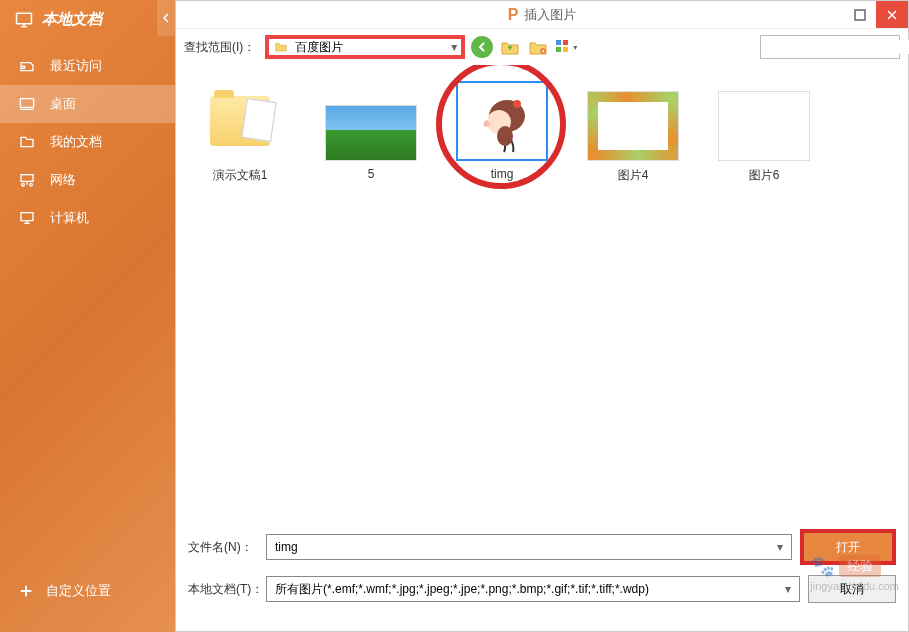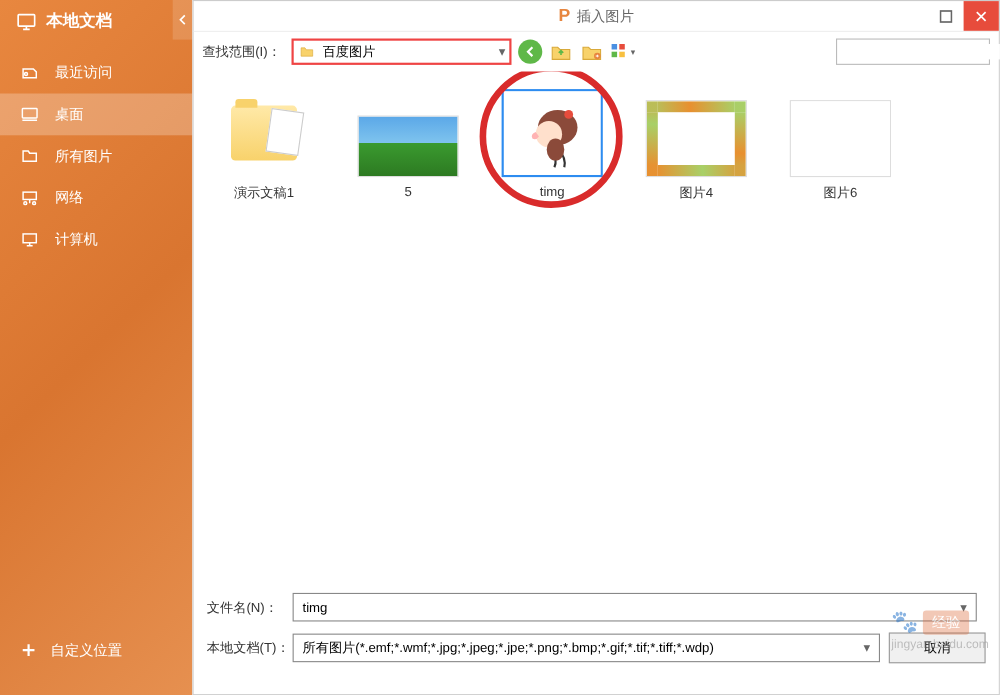--- a/index.html
+++ b/index.html
@@ -2,21 +2,21 @@
 <html><head>
   <meta charset="utf-8">
   <style>
     * { box-sizing: border-box; margin: 0; padding: 0; }
     body { font-family: "Microsoft YaHei", sans-serif; font-size: 12px; background: #fff; width: 909px; height: 632px; overflow: hidden; position: relative; }
     
     .window { display: flex; width: 100%; height: 100%; }
     
     
     .sidebar { width: 175px; background: linear-gradient(135deg, #e8873f 0%, #d97530 50%, #e69050 100%); color: #fff; display: flex; flex-direction: column; }
-    .sidebar-header { display: flex; align-items: center; padding: 10px 14px; font-size: 15px; font-weight: bold; position: relative; }
+    .sidebar-header { display: flex; align-items: center; padding: 10px 14px; font-size: 15px; font-weight: bold; position: relative; font-style: italic; }
     .sidebar-header .monitor-icon { width: 20px; height: 18px; margin-right: 8px; }
     .sidebar-collapse { position: absolute; right: 0; top: 0; width: 18px; height: 36px; background: rgba(255,255,255,0.15); display: flex; align-items: center; justify-content: center; }
     .sidebar-items { flex: 1; margin-top: 8px; }
     .sidebar-item { display: flex; align-items: center; padding: 10px 18px; cursor: pointer; font-size: 13px; }
     .sidebar-item .item-icon { width: 18px; height: 16px; margin-right: 14px; }
     .sidebar-item.active { background: rgba(255,255,255,0.25); }
     .sidebar-footer { padding-bottom: 20px; }
     .sidebar-footer-item { display: flex; align-items: center; padding: 12px 18px; font-size: 13px; cursor: pointer; }
     .sidebar-footer-item .foot-icon { width: 16px; height: 16px; margin-right: 12px; }
     
@@ -27,21 +27,21 @@
     .titlebar { height: 28px; display: flex; align-items: center; position: relative; border-bottom: 1px solid #eee; }
     .titlebar-center { position: absolute; left: 50%; transform: translateX(-50%); display: flex; align-items: center; color: #666; font-size: 13px; }
     .titlebar-logo { color: #e7863f; font-weight: bold; margin-right: 6px; font-size: 16px; }
     .titlebar-controls { margin-left: auto; display: flex; }
     .titlebar-btn { width: 32px; height: 27px; display: flex; align-items: center; justify-content: center; cursor: pointer; }
     .titlebar-btn.close { background: #e74c3c; color: #fff; }
     
     
     .toolbar { display: flex; align-items: center; padding: 6px 8px; gap: 6px; }
     .toolbar-label { color: #333; margin-right: 4px; }
-    .folder-select { display: flex; align-items: center; border: 2px solid #ef4444; height: 24px; flex: 0 0 200px; padding: 0 4px; }
+    .folder-select { display: flex; align-items: center; border: 4px solid #ef4444; height: 24px; flex: 0 0 200px; padding: 0 4px; }
     .folder-icon-sm { width: 16px; height: 14px; margin-right: 6px; }
     .folder-select-text { flex: 1; }
     .dropdown-arrow { color: #666; }
     .toolbar-icons { display: flex; gap: 6px; align-items: center; }
     .tool-icon { width: 22px; height: 22px; display: flex; align-items: center; justify-content: center; cursor: pointer; border-radius: 2px; }
     .search-box { margin-left: auto; width: 140px; height: 24px; border: 1px solid #bbb; display: flex; align-items: center; padding: 0 6px; }
     .search-box input { border: none; outline: none; flex: 1; font-size: 12px; }
     
     
     .file-area { flex: 1; padding: 12px 10px; overflow: auto; display: flex; flex-wrap: wrap; align-content: flex-start; gap: 23px; }
@@ -109,21 +109,21 @@
         <svg class="item-icon" viewBox="0 0 24 24" fill="none" stroke="#fff" stroke-width="2">
             <rect x="2" y="4" width="20" height="13" rx="1"></rect>
             <line x1="2" y1="20" x2="22" y2="20"></line>
           </svg>
         <span>桌面</span>
       </div>
       <div class="sidebar-item">
         <svg class="item-icon" viewBox="0 0 24 24" fill="none" stroke="#fff" stroke-width="2">
             <path d="M3 5h7l2 3h9v11H3z"></path>
           </svg>
-        <span>所有图片</span>
+        <span>我的文档</span>
       </div>
       <div class="sidebar-item">
         <svg class="item-icon" viewBox="0 0 24 24" fill="none" stroke="#fff" stroke-width="2">
             <rect x="3" y="4" width="18" height="10"></rect>
             <circle cx="6" cy="19" r="2"></circle>
             <circle cx="18" cy="19" r="2"></circle>
             <line x1="12" y1="14" x2="12" y2="19"></line>
           </svg>
         <span>网络</span>
       </div>
@@ -261,20 +261,25 @@
       </div>
     </div>
 
     <div class="bottom-panel">
       <div class="field-row">
         <span class="field-label">文件名(N)：</span>
         <div class="field-input">
           <input type="text" value="timg" style="">
           <span style="color:#666;">▾</span>
         </div>
+        <div class="open-btn-wrap">
+          <div class="action-btn">
+            <span>打开</span>
+          </div>
+        </div>
       </div>
       <div class="field-row">
         <span class="field-label">本地文档(T)：</span>
         <div class="field-input">
           <span style="flex:1;white-space:nowrap;overflow:hidden;">所有图片(*.emf;*.wmf;*.jpg;*.jpeg;*.jpe;*.png;*.bmp;*.gif;*.tif;*.tiff;*.wdp)</span>
           <span style="color:#666;">▾</span>
         </div>
         <div class="action-btn">
           <span>取消</span>
         </div>

